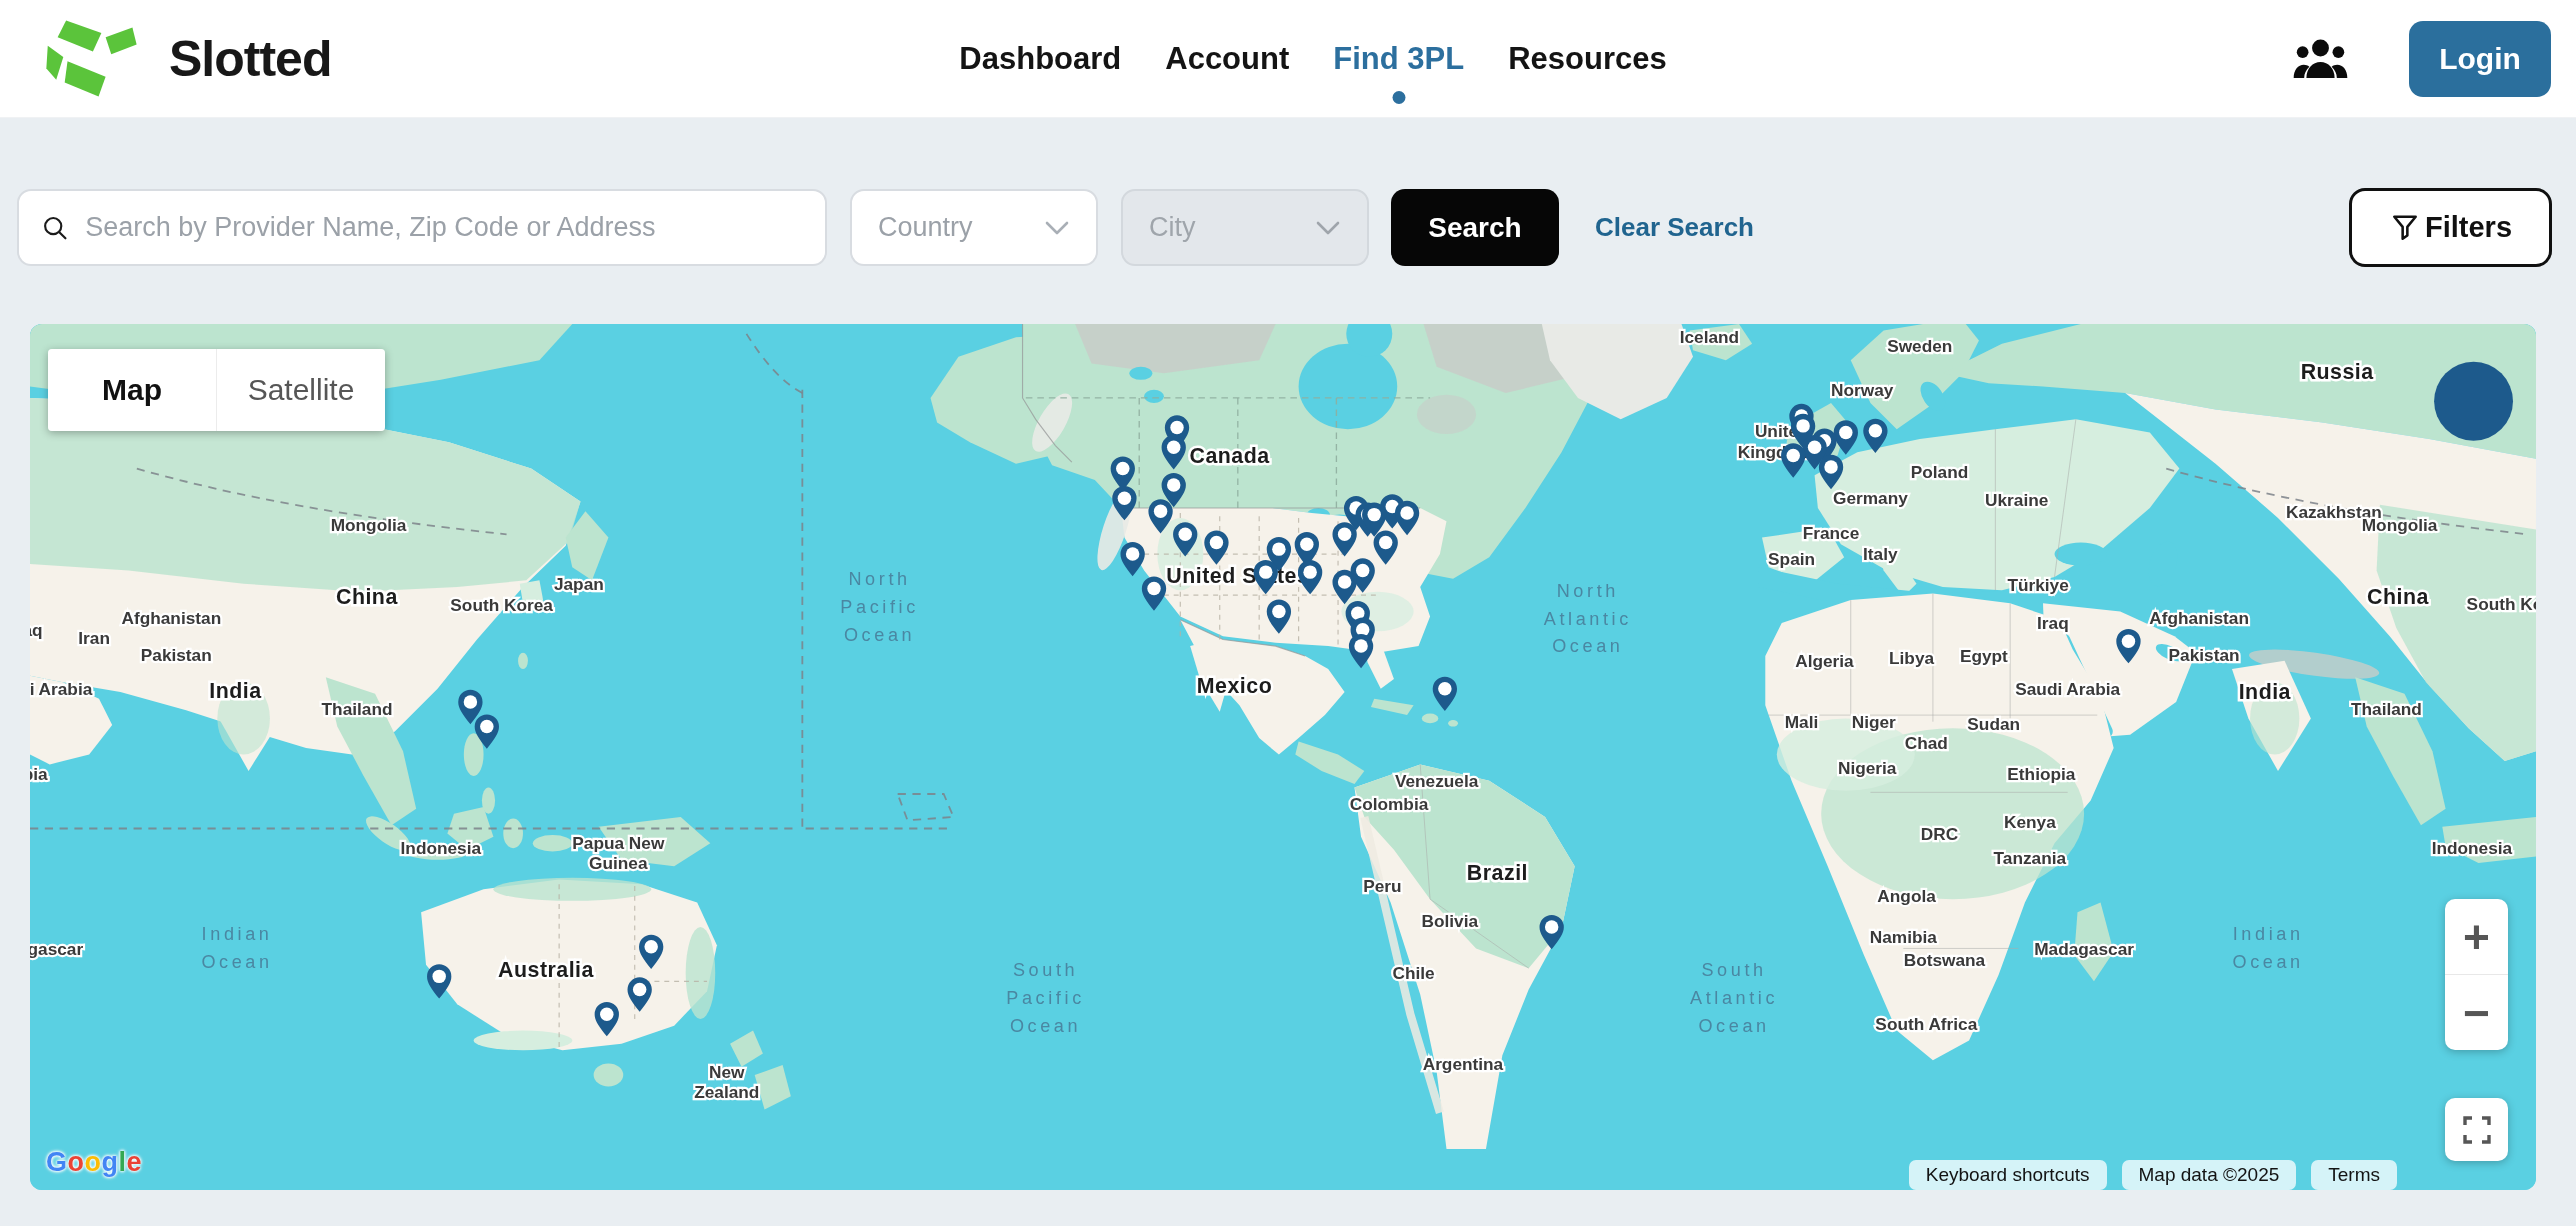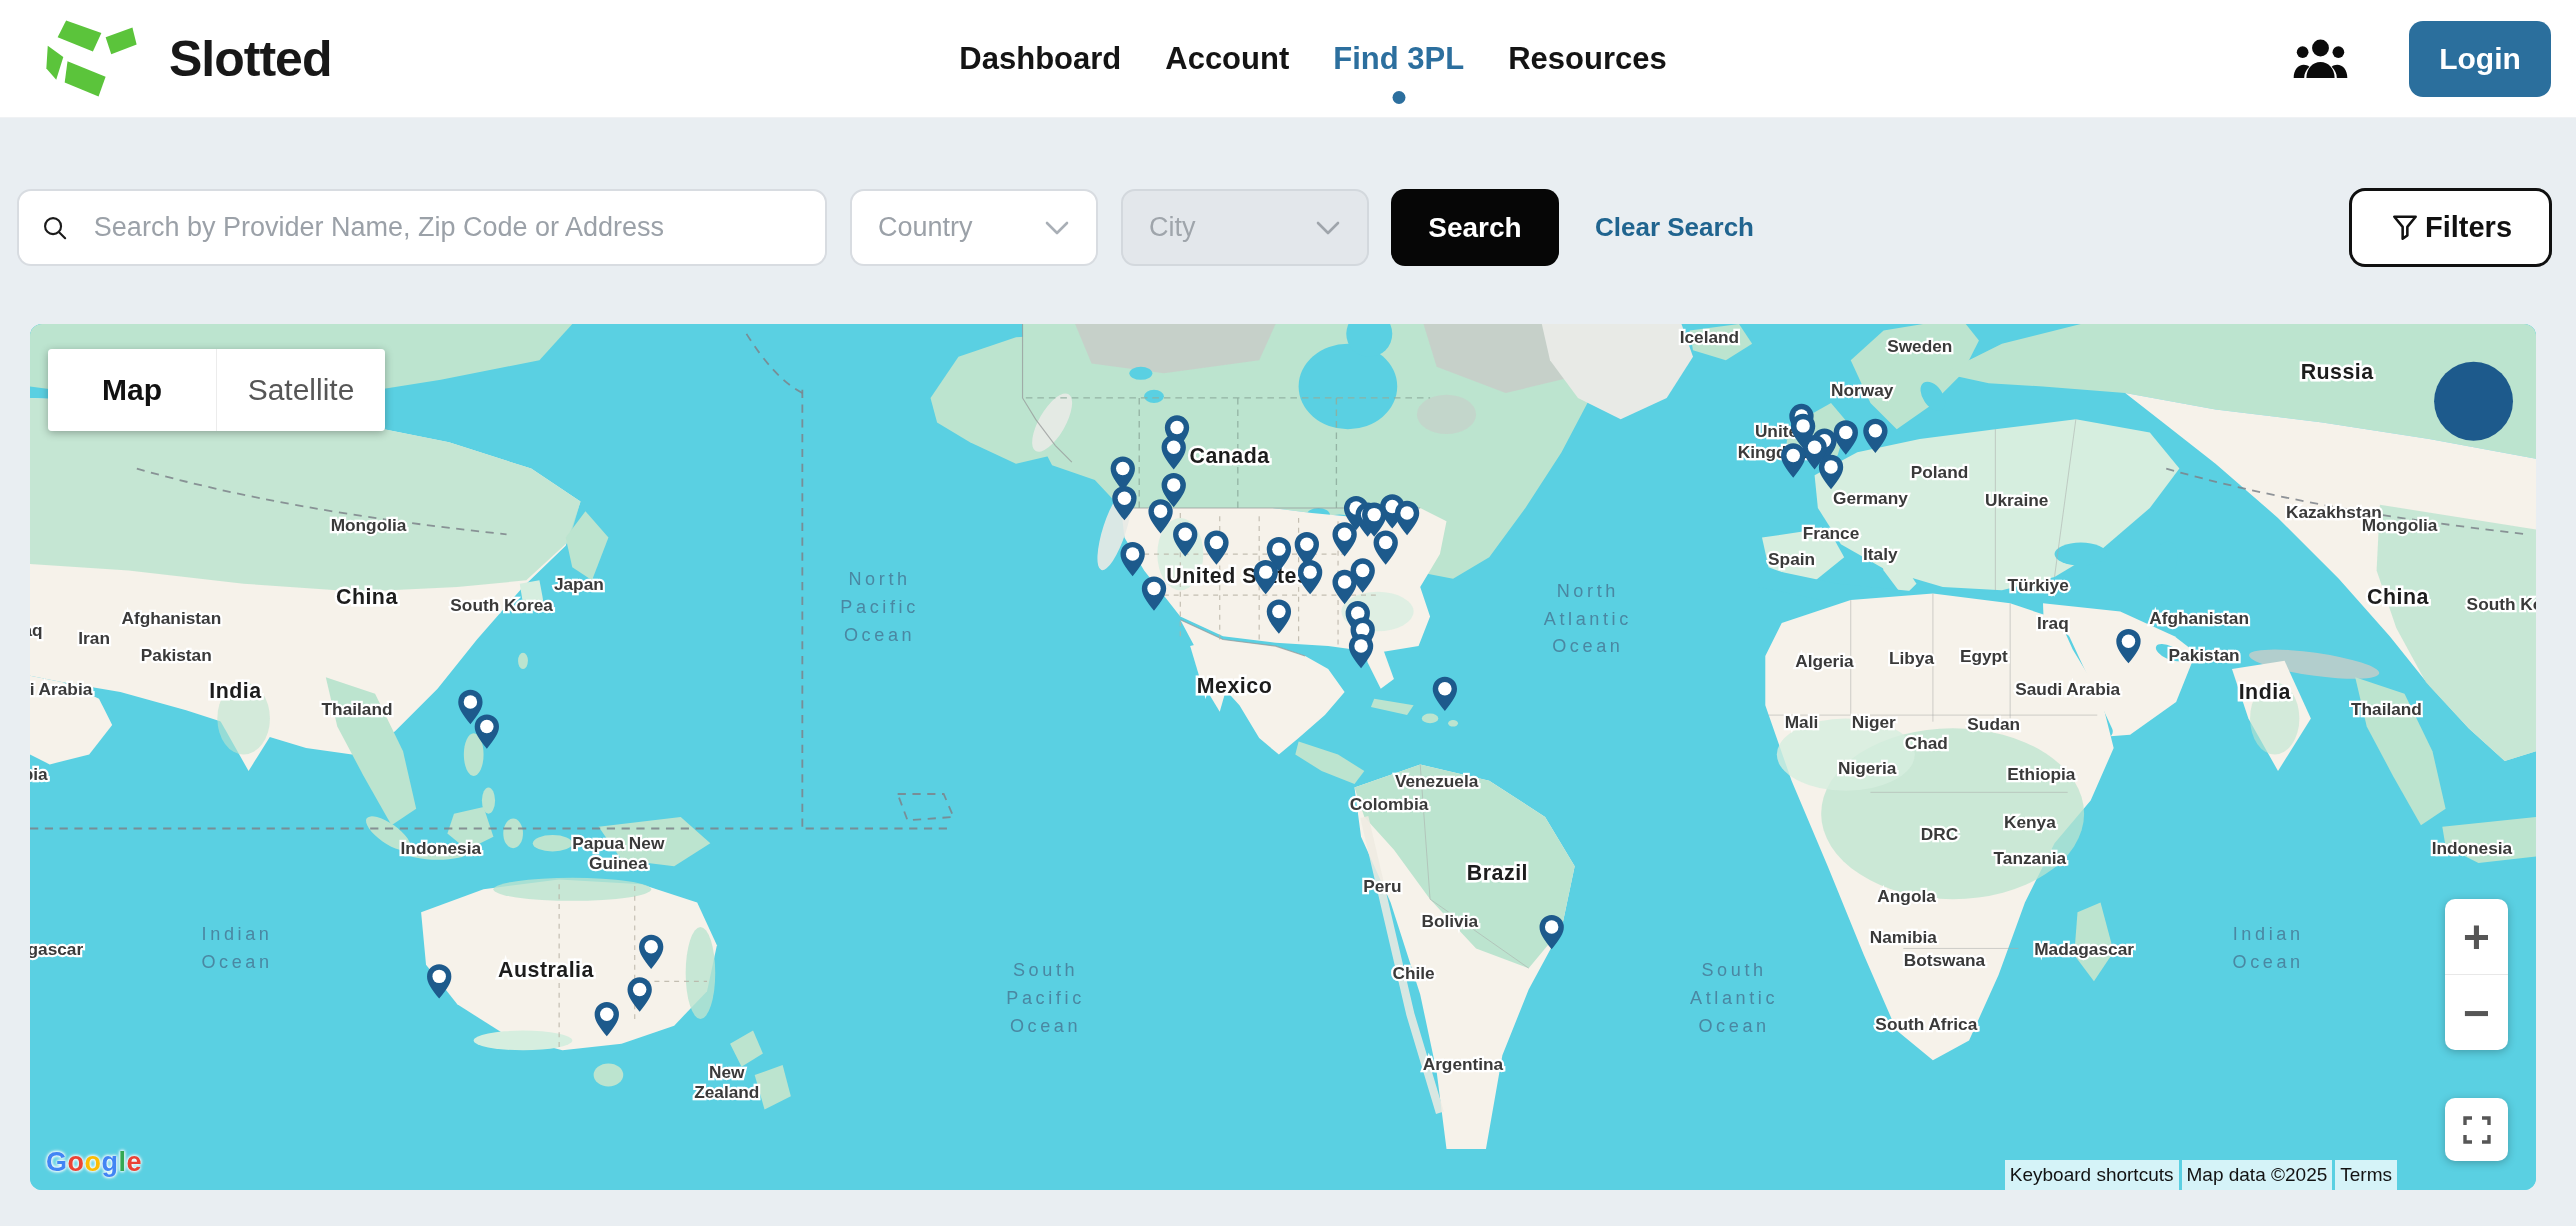--- a/index.html
+++ b/index.html
@@ -15,21 +15,21 @@
   .brand-name{font-size:50px;font-weight:800;color:#181818;letter-spacing:-1px;}
   .nav{position:absolute;left:0;right:0;top:0;height:100%;display:flex;justify-content:center;align-items:center;gap:44px;pointer-events:none;transform:translateX(25px);}
   .nav-item{font-size:31px;font-weight:600;color:#141414;position:relative;cursor:pointer;pointer-events:auto;}
   .nav-item.active{color:#2C6F9E;}
   .nav-dot{display:none;position:absolute;left:50%;bottom:-27px;width:13px;height:13px;border-radius:50%;background:#2C6F9E;transform:translateX(-50%);}
   .nav-item.active .nav-dot{display:block;}
   .header-right{margin-left:auto;display:flex;align-items:center;gap:61px;margin-right:25px;}
   .login-btn{width:142px;height:76px;border-radius:14px;background:#2B6F9D;color:#fff;font-size:30px;font-weight:600;border:none;display:flex;align-items:center;justify-content:center;cursor:pointer;font-family:inherit;}
   
   .toolbar{display:flex;align-items:center;margin:70px 24px 0 17px;}
-  .search-box{width:810px;height:77px;background:#fff;border:2px solid #D8DCE1;border-radius:14px;display:flex;align-items:center;padding:0 22px;box-sizing:border-box;gap:23px;}
+  .search-box{width:810px;height:77px;background:#fff;border:2px solid #D8DCE1;border-radius:14px;display:flex;align-items:center;padding:0 22px;box-sizing:border-box;gap:14px;}
   .search-box input{border:none;outline:none;font-size:27px;color:#333;width:100%;background:transparent;font-family:inherit;}
   .search-box input::placeholder{color:#9BA1A8;}
   .select{width:248px;height:77px;border-radius:14px;margin-left:23px;display:flex;align-items:center;justify-content:space-between;padding:0 26px;font-size:27px;color:#9BA1A8;background:#fff;border:2px solid #D8DCE1;box-sizing:border-box;cursor:pointer;}
   .select.disabled{background:#E3E7EB;border-color:#D3D8DD;color:#9FA5AB;cursor:default;}
   .search-btn{width:168px;height:77px;margin-left:22px;background:#060606;color:#fff;border:none;border-radius:14px;font-size:28px;font-weight:600;cursor:pointer;font-family:inherit;}
   .clear-link{margin-left:36px;font-size:26px;font-weight:600;color:#20648F;cursor:pointer;white-space:nowrap;}
   .filters-btn{margin-left:auto;width:203px;height:79px;border:3px solid #101010;border-radius:16px;background:#fff;display:flex;align-items:center;justify-content:center;gap:4px;font-size:29px;font-weight:600;color:#111;cursor:pointer;font-family:inherit;}
   
   .map-wrap{position:relative;margin:57px 30px 0 30px;width:2506px;height:866px;border-radius:12px;overflow:hidden;background:#5AD0E2;}
   .map-wrap svg.world{position:absolute;inset:0;display:block;}
@@ -55,21 +55,21 @@
   .mt-btn{width:168px;height:82px;background:#fff;font-size:30px;display:flex;align-items:center;justify-content:center;color:#565656;cursor:pointer;}
   .mt-btn + .mt-btn{border-left:1px solid #ececec;}
   .mt-btn.sel{font-weight:700;color:#111;}
   .zoomctl{position:absolute;right:28px;top:575px;width:63px;height:151px;background:#fff;border-radius:10px;box-shadow:0 2px 8px rgba(0,0,0,0.25);display:flex;flex-direction:column;}
   .zbtn{flex:1;display:flex;align-items:center;justify-content:center;font-size:46px;font-weight:600;color:#565656;cursor:pointer;line-height:1;}
   .zbtn + .zbtn{border-top:1px solid #E8E8E8;}
   .fs-btn{position:absolute;right:28px;top:774px;width:63px;height:63px;background:#fff;border-radius:10px;box-shadow:0 2px 8px rgba(0,0,0,0.25);display:flex;align-items:center;justify-content:center;cursor:pointer;}
   .glogo{position:absolute;left:16px;bottom:12px;font-size:27px;font-weight:700;letter-spacing:0.5px;cursor:pointer;
          text-shadow:0 0 3px #fff,0 0 3px #fff,0 0 4px #fff;}
   .attr{position:absolute;right:139px;bottom:0;display:flex;font-size:19px;color:#131313;}
-  .attr span{background:rgba(255,255,255,0.75);padding:4px 5px;margin-left:3px;white-space:nowrap;}
+  .attr span{background:rgba(255,255,255,0.75);padding:4px 17px;margin-left:15px;white-space:nowrap;border-radius:7px;}
 </style>
 </head>
 <body>
 
 <div class="header">
   <div class="brand">
     <svg width="91" height="79" viewBox="0 0 64 56">
       <polygon points="14,1 39,10 33,23 8,13" fill="#5BC43B"></polygon>
       <polygon points="42,13 61,6 64,18 46,25" fill="#5BC43B"></polygon>
       <polygon points="1,19 12,27 7,43 0,35" fill="#5BC43B"></polygon>

